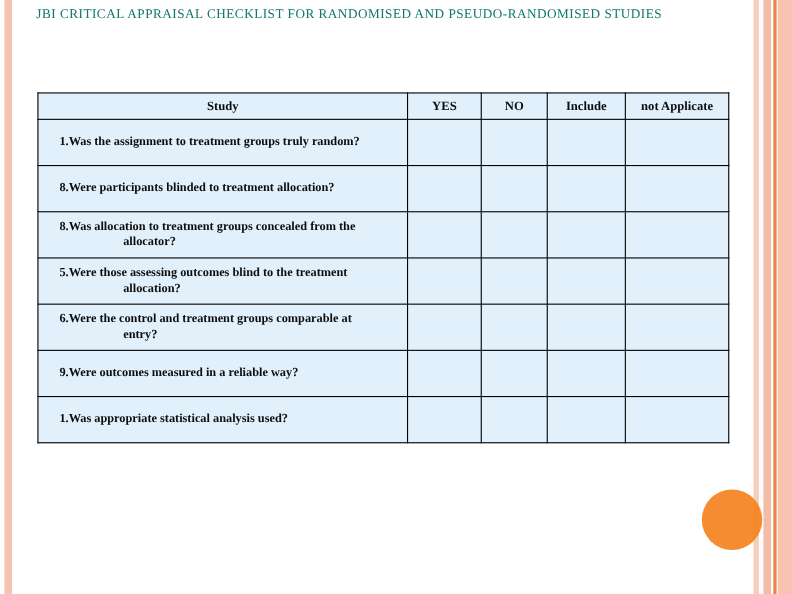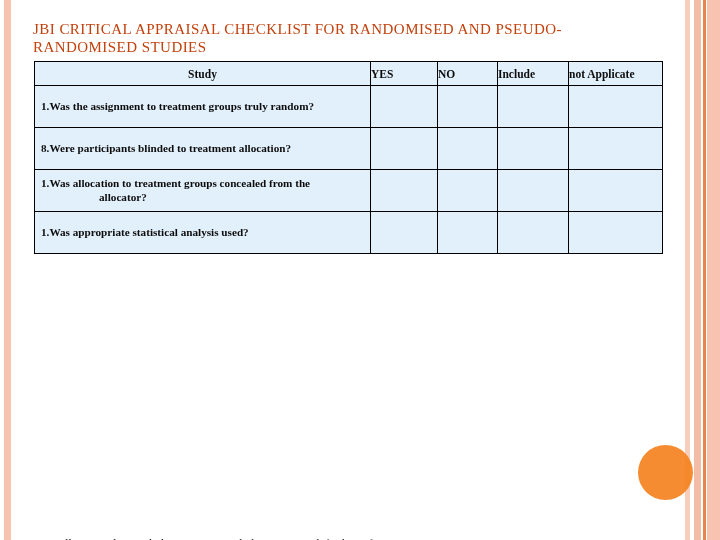--- a/index.html
+++ b/index.html
@@ -38,37 +38,37 @@
     height: 55px;
     border-radius: 50%;
     background: #F58220;
     opacity: 0.92;
   }
 
   
   .title {
     position: absolute;
     left: 33px;
-    top: 20px;
+    top: 3px;
     width: 620px;
-    color: #c2410c;
-    font-family: "Liberation Serif", "DejaVu Serif", serif;
-    font-size: 15px;
+    color: #0f766e;
+    font-family: "Liberation Serif", "DejaVu Serif", serif;
+    font-size: 12px;
     line-height: 18px;
     letter-spacing: 0.45px;
     font-variant: small-caps;
     text-transform: uppercase;
     font-weight: normal;
   }
 
   
   .tbl-wrap {
     position: absolute;
     left: 34px;
-    top: 61px;
+    top: 84px;
     width: 628px;
   }
   table.checklist {
     border-collapse: collapse;
     width: 628px;
     table-layout: fixed;
     background: #E2F0FB;
   }
   table.checklist td,
   table.checklist th {
@@ -91,27 +91,27 @@
     height: 23px;
     font-size: 11.5px;
     font-weight: bold;
     color: #0d0d0d;
   }
   th.h-study {
     text-align: center;
     padding-right: 140px;
   }
   th.h-opt {
-    text-align: left;
+    text-align: center;
     padding-left: 7px;
   }
 
   
   tr.q-row td.q-cell {
-    padding: 5px 8px 6px 6px;
+    padding: 5px 8px 6px 19px;
     font-size: 11.2px;
     font-weight: bold;
     line-height: 14px;
     color: #0d0d0d;
   }
   tr.q-row td.opt-cell { }
   tr.r1 td { height: 30px; }
   tr.r2 td { height: 30px; }
 
   .q-line2 {
@@ -176,34 +176,61 @@
         <tr class="q-row r1">
           <td class="q-cell"><span>8.Were participants blinded to treatment allocation?</span></td>
           <td class="opt-cell"></td>
           <td class="opt-cell"></td>
           <td class="opt-cell"></td>
           <td class="opt-cell"></td>
         </tr>
 
         <tr class="q-row r2">
           <td class="q-cell">
-            <span>1.Was allocation to treatment groups concealed from the</span>
+            <span>8.Was allocation to treatment groups concealed from the</span>
             <span class="q-line2">allocator?</span>
           </td>
           <td class="opt-cell"></td>
           <td class="opt-cell"></td>
           <td class="opt-cell"></td>
           <td class="opt-cell"></td>
         </tr>
 
 
-
-
-
-
+        <tr class="q-row r2">
+          <td class="q-cell">
+            <span>5.Were those assessing outcomes blind to the treatment</span>
+            <span class="q-line2">allocation?</span>
+          </td>
+          <td class="opt-cell"></td>
+          <td class="opt-cell"></td>
+          <td class="opt-cell"></td>
+          <td class="opt-cell"></td>
+        </tr>
+
+        <tr class="q-row r2">
+          <td class="q-cell">
+            <span>6.Were the control and treatment groups comparable at</span>
+            <span class="q-line2">entry?</span>
+          </td>
+          <td class="opt-cell"></td>
+          <td class="opt-cell"></td>
+          <td class="opt-cell"></td>
+          <td class="opt-cell"></td>
+        </tr>
+
+
+
+        <tr class="q-row r1">
+          <td class="q-cell"><span>9.Were outcomes measured in a reliable way?</span></td>
+          <td class="opt-cell"></td>
+          <td class="opt-cell"></td>
+          <td class="opt-cell"></td>
+          <td class="opt-cell"></td>
+        </tr>
 
         <tr class="q-row r1">
           <td class="q-cell"><span>1.Was appropriate statistical analysis  used?</span></td>
           <td class="opt-cell"></td>
           <td class="opt-cell"></td>
           <td class="opt-cell"></td>
           <td class="opt-cell"></td>
         </tr>
 
       </tbody>

